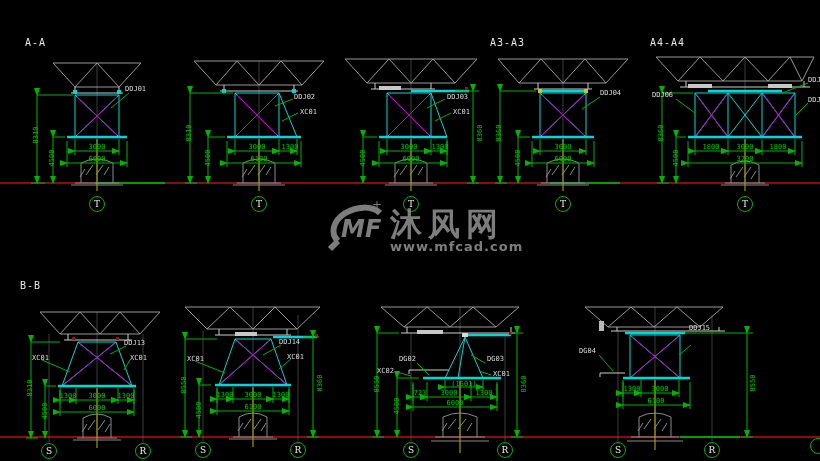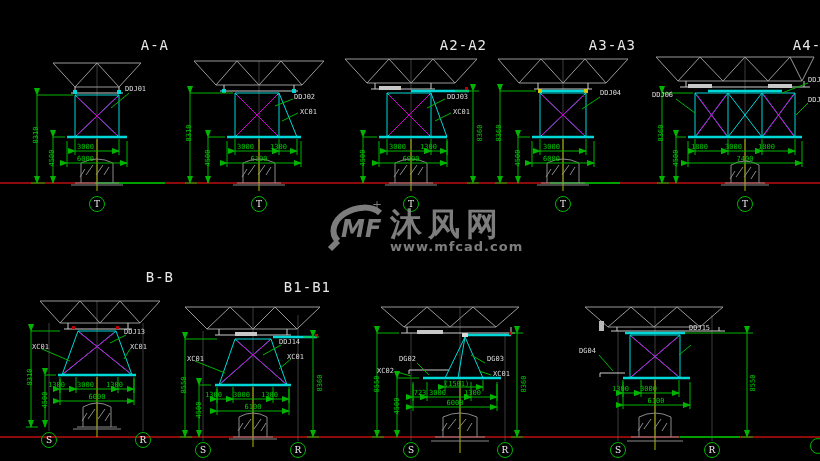--- a/index.html
+++ b/index.html
@@ -1,32 +1,32 @@
 <!DOCTYPE html>
 <html><head>
 <meta charset="utf-8">
 <style>
   html,body{margin:0;padding:0;background:#000;}
   body{position:relative;width:820px;height:461px;overflow:hidden;
        font-family:"DejaVu Sans Mono",monospace;}
   .sec{position:absolute;}
-  .title{position:absolute;top:4px;left:0;color:#e8e8e8;font-size:14px;
-         letter-spacing:1px;text-align:right;white-space:nowrap;}
+  .title{position:absolute;top:4px;left:0;color:#e8e8e8;font-size:10px;
+         letter-spacing:1px;text-align:left;white-space:nowrap;}
   svg{position:absolute;left:0;top:0;overflow:visible;}
   .gy{stroke:#989898;stroke-width:1;fill:none;}
   .wt{stroke:#cccccc;stroke-width:1;fill:none;}
   .cy{stroke:#00d8d8;stroke-width:1;fill:none;}
   .cy2{stroke:#00d8d8;stroke-width:2.4;fill:none;}
   .mg{stroke:#cf00cf;stroke-width:1;fill:none;}
   .gr{stroke:#00b400;stroke-width:1;fill:none;}
   .yl{stroke:#b9b900;stroke-width:1;fill:none;}
   .cl{stroke:#666;stroke-width:0.6;fill:none;}
   .fd{stroke:#8a8a8a;stroke-width:1;fill:none;}
   .t{position:absolute;font-size:7px;color:#00c800;white-space:nowrap;}
-  .tc{width:40px;text-align:left;}
+  .tc{width:40px;text-align:center;}
   .tb{width:30px;text-align:center;}
   .tv{width:30px;text-align:center;transform:rotate(-90deg);transform-origin:center;}
   .lb{color:#dcdcdc;}
   .ax{position:absolute;width:14px;height:14px;border:1.6px solid #00b400;
       border-radius:50%;color:#f2f2f2;font:9px "DejaVu Serif",serif;
       line-height:14px;text-align:center;}
   .ground{position:absolute;left:0;width:820px;height:2px;background:#8e0b0b;}
   .gdash{position:absolute;height:2px;background:#00a000;}
   .wm{position:absolute;left:328px;top:197px;width:190px;color:#8f8f8f;
       opacity:.88;z-index:5;font-family:"DejaVu Sans",sans-serif;}
@@ -102,21 +102,20 @@
   <span class="t tv" style="left:13px;top:121px">4500</span>
   <span class="t tc" style="left:57px;top:110px">3000</span>
   <span class="t tc" style="left:90px;top:110px">1300</span>
   <span class="t tb" style="left:64px;top:122px">6100</span>
   <span class="t lb" style="left:114px;top:60px">DDJ02</span>
   <span class="t lb" style="left:120px;top:75px">XC01</span>
   <div class="ax" style="left:71px;top:163px"><span>T</span></div>
 </div>
 
 <div class="sec" style="left:335px;top:33px;width:150px;height:185px">
-  <div class="title" style="width:152px">A2-A2</div>
   <svg width="150" height="185">
     <path class="cl" d="M76 26 V150"></path>
     <path class="gy" d="M10 26 H142 M10 26 L32 50 M54 26 L32 50 M54 26 L76 50 M98 26 L76 50 M98 26 L120 50 M142 26 L120 50 M32 50 H120"></path>
     <path class="wt" d="M40 50 V56 M96 50 V56 M36 56 H100"></path>
     <rect x="44" y="53" width="22" height="4" fill="#c8c8c8"></rect>
     <path class="cy2" d="M76 58 H134"></path>
       <rect x="130" y="54" width="3" height="3" fill="#c00000"></rect>
     <path class="cy" d="M52 60 H96 M52 60 V104 M96 60 V104 M52 60 L96 104 M96 60 L52 104 M96 60 L112 104"></path>
     <path class="mg" d="M54 62 L94 102 M94 62 L54 102"></path>
     <path class="cy2" d="M44 104 H112"></path>
@@ -187,28 +186,28 @@
     <path class="gr" marker-start="url(#ag)" marker-end="url(#ag)" d="M45 118 H78"></path>
     <path class="gr" marker-start="url(#ag)" marker-end="url(#ag)" d="M78 118 H112"></path>
     <path class="gr" marker-start="url(#ag)" marker-end="url(#ag)" d="M112 118 H145"></path>
     <path class="gr" marker-start="url(#ag)" marker-end="url(#ag)" d="M38 130 H152"></path>
   </svg>
   <span class="t tv" style="left:-4px;top:96px">8360</span>
   <span class="t tv" style="left:11px;top:121px">4500</span>
   <span class="t tc" style="left:41px;top:110px">1800</span>
   <span class="t tc" style="left:75px;top:110px">3000</span>
   <span class="t tc" style="left:108px;top:110px">1800</span>
-  <span class="t tb" style="left:80px;top:122px">7400</span>
+  <span class="t tb" style="left:80px;top:122px">3200</span>
   <span class="t lb" style="left:2px;top:58px">DDJ06</span>
   <span class="t lb" style="left:158px;top:43px">DDJ05</span>
   <span class="t lb" style="left:158px;top:63px">DDJ06</span>
   <div class="ax" style="left:87px;top:163px"><span>T</span></div>
 </div>
 
-<div class="sec" style="left:20px;top:265px;width:150px;height:186px">
+<div class="sec" style="left:20px;top:276px;width:150px;height:186px">
   <div class="title" style="width:154px">B-B</div>
   <svg width="150" height="186">
     <path class="cl" d="M77 36 V162 M29 58 V166 M123 58 V166"></path>
     <path class="gy" d="M20 36 H140 M20 36 L40 58 M60 36 L40 58 M60 36 L80 58 M100 36 L80 58 M100 36 L120 58 M140 36 L120 58 M40 58 H120"></path>
     <path class="wt" d="M44 64 H112 M48 58 V64 M108 58 V64"></path>
     <rect x="52" y="61" width="3" height="3" fill="#c00000"></rect>
       <rect x="96" y="61" width="3" height="3" fill="#c00000"></rect>
     <path class="cy" d="M58 66 H96 M58 66 L42 110 M96 66 L112 110 M58 66 L112 110 M96 66 L42 110"></path>
     <path class="mg" d="M60 68 L110 108 M94 68 L44 108"></path>
     <path class="cy2" d="M38 110 H116"></path>
@@ -229,21 +228,20 @@
   <span class="t tc" style="left:86px;top:116px">1300</span>
   <span class="t tb" style="left:62px;top:128px">6000</span>
   <span class="t lb" style="left:12px;top:78px">XC01</span>
   <span class="t lb" style="left:104px;top:63px">DDJ13</span>
   <span class="t lb" style="left:110px;top:78px">XC01</span>
   <div class="ax" style="left:21px;top:167px"><span>S</span></div>
   <div class="ax" style="left:115px;top:167px"><span>R</span></div>
 </div>
 
 <div class="sec" style="left:175px;top:275px;width:150px;height:186px">
-  <div class="title" style="width:156px">B1-B1</div>
   <svg width="150" height="186">
     <path class="cl" d="M78 32 V162 M28 56 V166 M123 40 V166"></path>
     <path class="gy" d="M10 32 H145 M10 32 L32 54 M55 32 L32 54 M55 32 L78 54 M100 32 L78 54 M100 32 L122 54 M145 32 L122 54 M32 54 H122"></path>
     <path class="wt" d="M40 60 H116 M44 54 V60 M112 54 V60"></path>
     <rect x="60" y="57" width="22" height="4" fill="#c8c8c8"></rect>
     <path class="cy2" d="M98 62 H142"></path>
       <rect x="140" y="59" width="3" height="3" fill="#c00000"></rect>
     <path class="cy" d="M60 64 H96 M60 64 L44 110 M96 64 L112 110 M60 64 L112 110 M96 64 L44 110"></path>
     <path class="mg" d="M62 66 L110 108 M94 66 L46 108"></path>
     <path class="cy2" d="M40 110 H116"></path>

